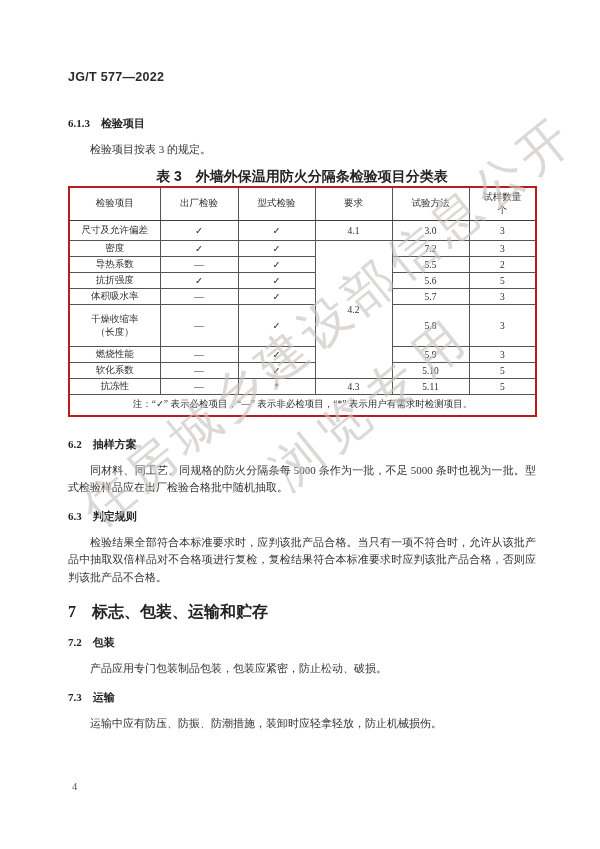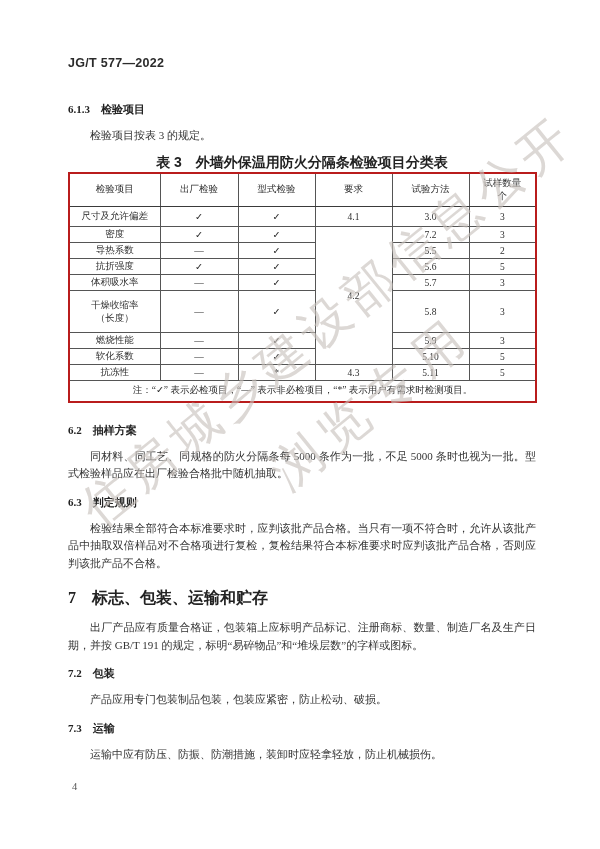--- a/index.html
+++ b/index.html
@@ -9,21 +9,21 @@
     width: 600px;
     height: 849px;
     background: #ffffff;
     overflow: hidden;
     font-family: "Liberation Serif", "DejaVu Serif", serif;
     color: #2b2b2b;
   }
   .content {
     position: absolute;
     left: 68px;
-    top: 56px;
+    top: 70px;
     width: 468px;
   }
   .std-number {
     font-family: "Liberation Sans", "DejaVu Sans", sans-serif;
     font-weight: bold;
     font-size: 12.5px;
     letter-spacing: 0.3px;
     color: #2b2b2b;
   }
   .h-sub {
@@ -214,21 +214,20 @@
     </table>
 
     <div class="h-sub h-62">6.2　抽样方案</div>
     <div class="para">同材料、同工艺、同规格的防火分隔条每 5000 条作为一批，不足 5000 条时也视为一批。型式检验样品应在出厂检验合格批中随机抽取。</div>
 
     <div class="h-sub h-63">6.3　判定规则</div>
     <div class="para">检验结果全部符合本标准要求时，应判该批产品合格。当只有一项不符合时，允许从该批产品中抽取双倍样品对不合格项进行复检，复检结果符合本标准要求时应判该批产品合格，否则应判该批产品不合格。</div>
 
     <div class="h-sub h-7">7　标志、包装、运输和贮存</div>
 
-    <div class="para">出厂产品应有质量合格证，包装箱上应标明产品标记、注册商标、数量、制造厂名及生产日期，并按 GB/T 191 的规定，标明“易碎物品”和“堆垛层数”的字样或图标。</div>
 
     <div class="h-sub h-72">7.2　包装</div>
     <div class="para">产品应用专门包装制品包装，包装应紧密，防止松动、破损。</div>
 
     <div class="h-sub h-73">7.3　运输</div>
     <div class="para">运输中应有防压、防振、防潮措施，装卸时应轻拿轻放，防止机械损伤。</div>
 
   </div>
 
   <div class="watermark wm-1">住房城乡建设部信息公开</div>

